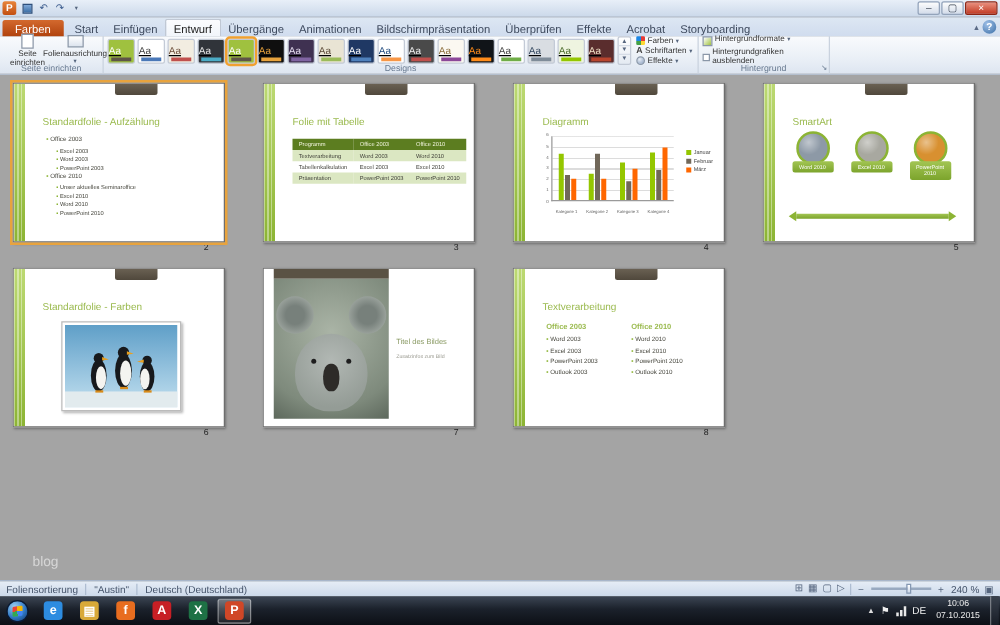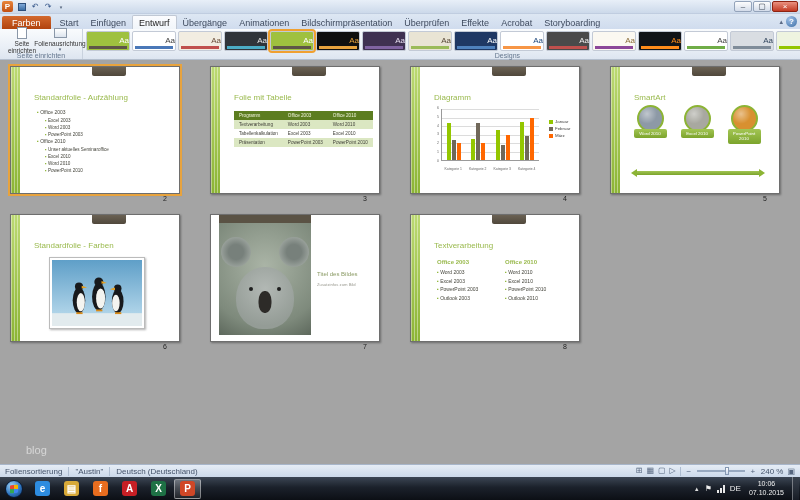--- a/index.html
+++ b/index.html
@@ -28,21 +28,21 @@
   .help-btn { width:11px; height:11px; border-radius:50%; background:radial-gradient(circle at 35% 30%,#9fc0e8,#3b6ea5); color:#fff; font-size:8px; text-align:center; line-height:11px; font-weight:bold; }
 
   
   .ribbon { height:31px; background:linear-gradient(#f9fbfd,#e7edf5 70%,#dde5f0); border-bottom:1px solid #b4bfce; display:flex; flex:0 0 auto; }
   .rgroup { position:relative; border-right:1px solid #c9d2de; padding:2px 3px 9px; display:flex; align-items:center; }
   .rgroup-label { position:absolute; bottom:0; left:0; right:0; text-align:center; font-size:7px; color:#66788f; white-space:nowrap; }
   .big-btn { width:38px; display:flex; flex-direction:column; align-items:center; font-size:6.5px; color:#333; text-align:center; line-height:1.1; }
   .ic-page { width:10px; height:12px; background:#fff; border:1px solid #8a97a8; margin-bottom:1px; }
   .ic-orient { width:13px; height:10px; background:linear-gradient(#fff,#dce4ee); border:1px solid #8a97a8; margin-bottom:2px; }
   .theme-gallery { display:flex; gap:2px; align-items:center; }
-  .theme-thumb { width:44px; height:20px; border:1px solid #c3cad6; border-radius:2px; position:relative; display:flex; align-items:center; justify-content:flex-end; font-size:8px; background:#fff; }
+  .theme-thumb { width:22px; height:20px; border:1px solid #c3cad6; border-radius:2px; position:relative; display:flex; align-items:center; justify-content:flex-start; font-size:8px; background:#fff;text-decoration:underline; }
   .theme-thumb span { line-height:1; }
   .theme-thumb i { position:absolute; bottom:1px; left:2px; right:2px; height:3px; }
   .theme-thumb.sel { outline:2px solid #f0a030; outline-offset:0; }
   .gal-arrows { display:flex; flex-direction:column; width:11px; margin-left:2px; border:1px solid #c3cad6; border-radius:2px; background:linear-gradient(#fff,#e4eaf2); }
   .gal-arrows div { height:7px; font-size:5px; text-align:center; line-height:7px; color:#55657e; border-bottom:1px solid #d5dce6; }
   .gal-arrows div:last-child { border-bottom:none; }
   .tfx-col { display:flex; flex-direction:column; justify-content:center; gap:1px; margin-left:3px; }
   .tfx-btn { display:flex; align-items:center; gap:2px; font-size:6.5px; color:#333; padding:0 1px; }
   .ic-colors { width:7px; height:7px; background:conic-gradient(#e53935 0 25%, #fdd835 0 50%, #43a047 0 75%, #1e88e5 0); border-radius:1px; }
   .ic-fonts { font-size:7px; font-weight:bold; color:#444; line-height:7px; }

